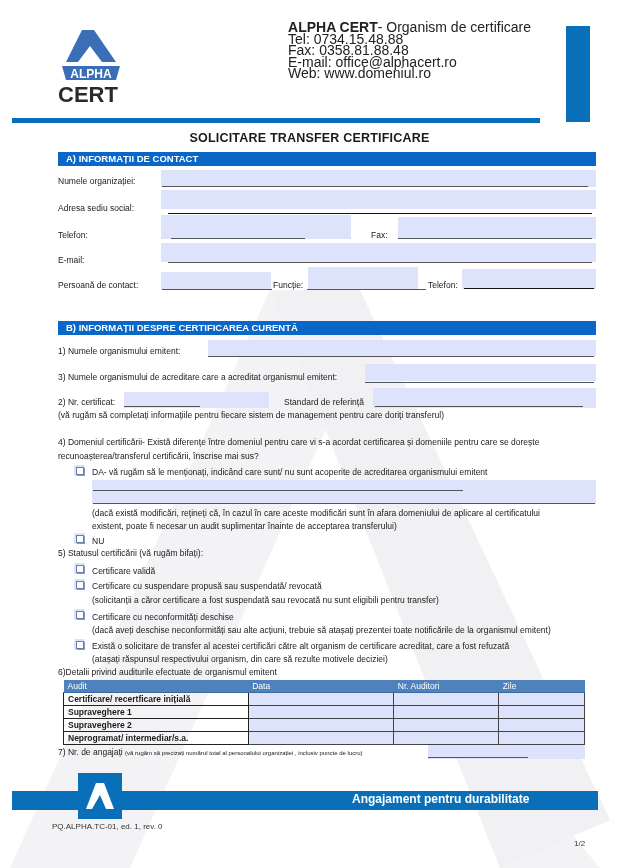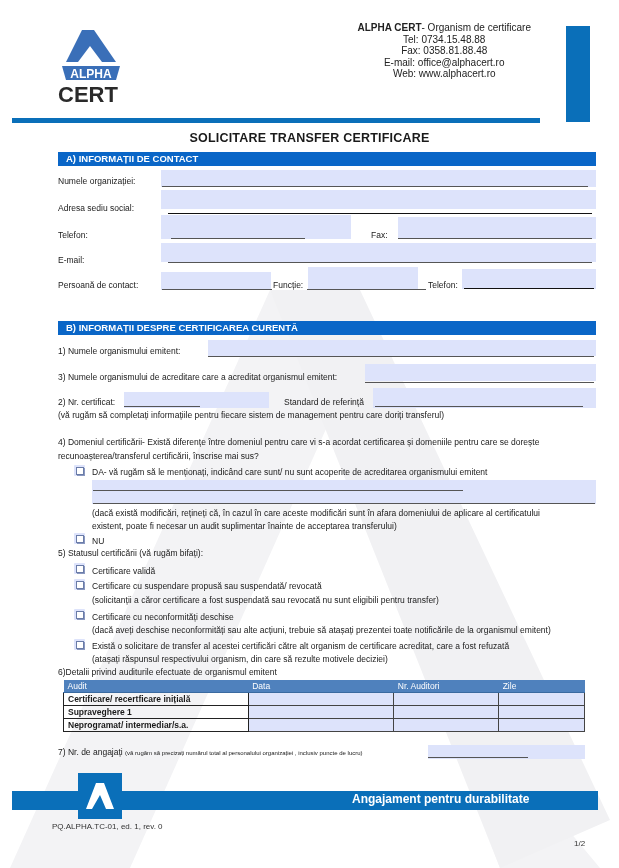--- a/index.html
+++ b/index.html
@@ -1,21 +1,21 @@
 <!DOCTYPE html>
 <html><head>
 <meta charset="utf-8">
 <style>
   * { box-sizing: border-box; margin: 0; padding: 0; }
   body { width: 619px; height: 868px; background: #ffffff; position: relative; overflow: hidden;
          font-family: "Liberation Sans", sans-serif; color: #1a1a1a; }
   .abs { position: absolute; }
   .wm { position: absolute; left: 0; top: 0; width: 619px; height: 868px; pointer-events: none; }
   .logo { left: 58px; top: 26px; width: 66px; height: 78px; }
-  .hdr-info { right: 88px; top: 22px; text-align: center; font-size: 10px; line-height: 11.5px; color: #222; }
+  .hdr-info { right: 88px; top: 22px; text-align: left; font-size: 14px; line-height: 11.5px; color: #222; }
   .hdr-info b { font-weight: bold; }
   .blue-rect { left: 566px; top: 26px; width: 24px; height: 96px; background: #0a6fb9; }
   .top-bar { left: 12px; top: 118px; width: 528px; height: 5px; background: #0a6fb9; }
   .title { left: 0; width: 619px; top: 131px; text-align: center; font-weight: bold; font-size: 12.5px; letter-spacing: 0.2px; color: #1a1a1a; }
   .sec { left: 58px; width: 538px; height: 14px; background: #0a66c7; color: #fff; font-weight: bold; font-size: 9.5px; line-height: 14px; padding-left: 8px; }
   .lbl { font-size: 8.5px; color: #1a1a1a; white-space: nowrap; }
   .fld { background: #dde3fb; }
   .ul { border-bottom: 1px solid #555; height: 0; }
   .ul.dark { border-bottom-color: #111; }
   .cb { width: 11px; height: 11px; background: #dde3fb; border-radius: 1px; }
@@ -47,21 +47,21 @@
     <text x="33" y="52" text-anchor="middle" font-family="Liberation Sans, sans-serif" font-weight="bold" font-size="12" fill="#fff">ALPHA</text>
     <text x="30" y="76" text-anchor="middle" font-family="Liberation Sans, sans-serif" font-weight="bold" font-size="22" fill="#2a2a2a">CERT</text>
   </svg>
 </div>
 
 <div class="abs hdr-info">
   <div><b>ALPHA CERT</b><span>- Organism de certificare</span></div>
   <div>Tel: 0734.15.48.88</div>
   <div>Fax: 0358.81.88.48</div>
   <div>E-mail: office@alphacert.ro</div>
-  <div>Web: www.alphacert.ro</div>
+  <div>Web: www.domeniul.ro</div>
 </div>
 <div class="abs blue-rect"></div>
 <div class="abs top-bar"></div>
 
 <div class="abs title">SOLICITARE TRANSFER CERTIFICARE</div>
 
 <div class="abs sec" style="top:152px">A) INFORMAȚII DE CONTACT</div>
 
 <div class="abs lbl" style="left:58px;top:176px">Numele organizației:</div>
 <div class="abs fld" style="left:161px;top:170px;width:435px;height:17px"></div>
@@ -158,20 +158,26 @@
     <td class="f"></td>
     <td class="f"></td>
   </tr>
   <tr>
     <td>Supraveghere 1</td>
     <td class="f"></td>
     <td class="f"></td>
     <td class="f"></td>
   </tr>
   <tr>
+    <td>Supraveghere 2</td>
+    <td class="f"></td>
+    <td class="f"></td>
+    <td class="f"></td>
+  </tr>
+  <tr>
     <td>Neprogramat/ intermediar/s.a.</td>
     <td class="f"></td>
     <td class="f"></td>
     <td class="f"></td>
   </tr>
 </tbody>
   </table>
 
 <div class="abs lbl" style="left:58px;top:747px">
   <span>7) Nr. de angajați</span>

